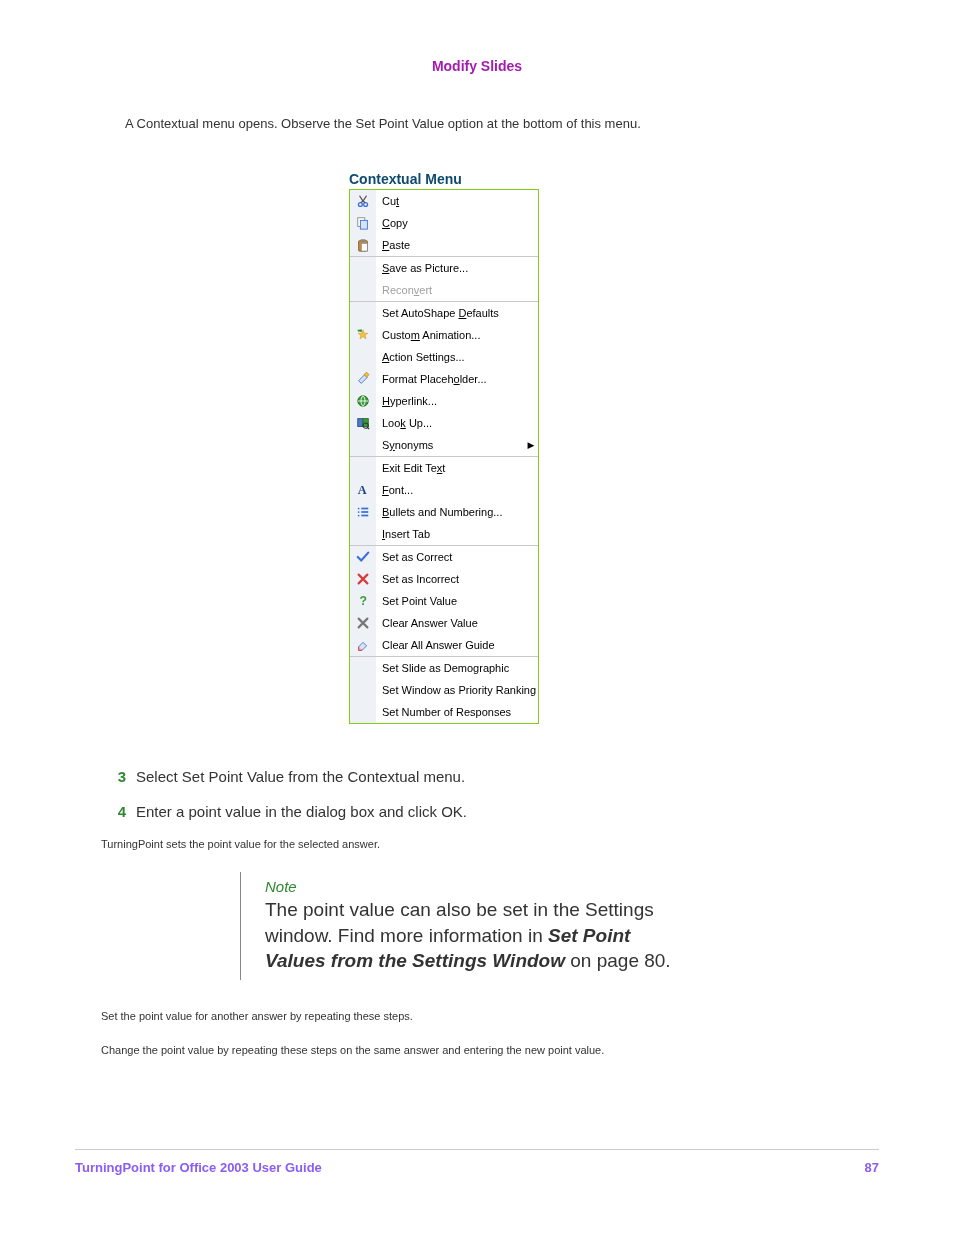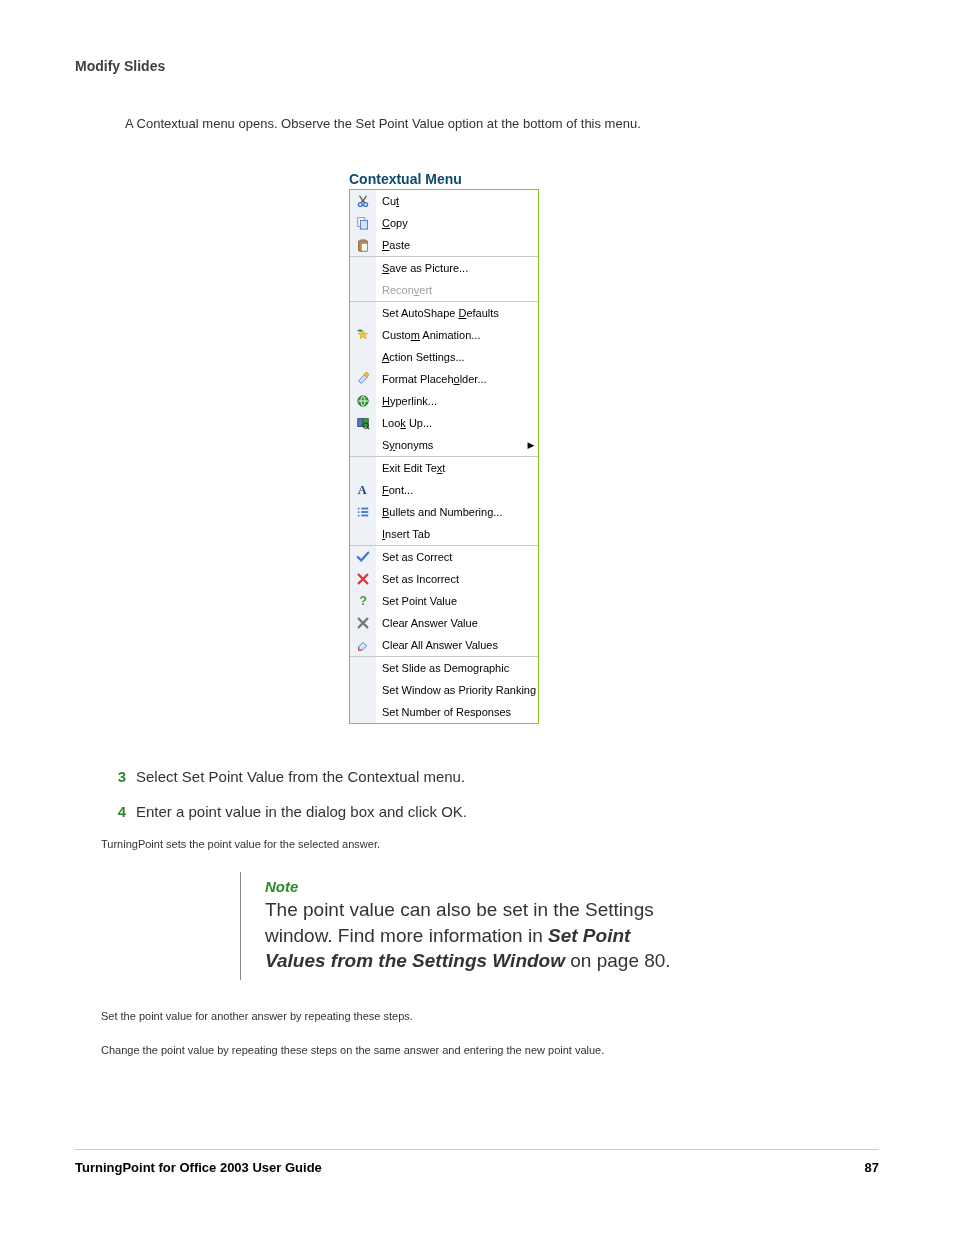--- a/index.html
+++ b/index.html
@@ -1,37 +1,37 @@
 <!DOCTYPE html>
 <html><head>
 <meta charset="utf-8">
 <style>
   html,body{margin:0;padding:0;font-family:"Segoe UI","Myriad Pro",Arial,sans-serif;color:#333;background:#fff}
   .page{width:954px;height:1235px;position:relative;box-sizing:border-box;padding:58px 75px 0 75px}
-  .header{color:#404040;font-weight:700;text-align:left;font-size:14px;margin-bottom:42px}
+  .header{color:#a21caf;font-weight:700;text-align:center;font-size:14px;margin-bottom:42px}
   .intro{font-size:13px;margin:0 0 40px 50px}
   .menu-title{color:#0c4a6e;font-weight:700;font-size:14px;margin-bottom:2px}
   .menu-block{margin-left:274px;width:190px}
   .ctxmenu{border:1px solid #84cc16;background:#fff;font-family:Tahoma,Arial,sans-serif;font-size:11px;color:#000}
   .ctx-group{border-top:1px solid #c8c8c8}
   .ctx-group:first-child{border-top:none}
   .ctx-item{display:flex;align-items:center;height:22px}
   .ctx-icon{width:26px;height:22px;display:flex;align-items:center;justify-content:center;background:#eef1f6;border-right:0;flex-shrink:0}
   .ctx-label{padding-left:6px;flex:1;white-space:nowrap}
   .ctx-arrow{width:14px;text-align:center;font-size:9px;color:#000}
   .disabled .ctx-label{color:#a0a0a0}
   u{text-decoration:underline}
   .step{display:flex;margin-left:27px;margin-bottom:18px;font-size:15px}
   .step-num{color:#2f8a2f;font-weight:700;width:24px;flex-shrink:0;text-align:right;margin-right:10px}
   .body-text{margin-left:26px;font-size:11px;margin-bottom:22px}
   .note-block{margin-left:165px;border-left:1px solid #888;padding:6px 0 6px 24px;max-width:420px;margin-bottom:30px;margin-top:10px}
-  .note-title{color:#2f8a2f;font-style:italic;font-weight:700;font-size:15px;margin-bottom:2px}
+  .note-title{color:#2f8a2f;font-style:italic;font-weight:400;font-size:15px;margin-bottom:2px}
   .note-body{font-size:19px;line-height:1.35}
   .note-body b{font-weight:700;font-style:italic}
-  .footer{position:absolute;left:75px;right:75px;bottom:60px;border-top:1px solid #ccc;padding-top:10px;display:flex;justify-content:space-between;color:#000000;font-size:13px;font-weight:700}
+  .footer{position:absolute;left:75px;right:75px;bottom:60px;border-top:1px solid #ccc;padding-top:10px;display:flex;justify-content:space-between;color:#8b5cf6;font-size:13px;font-weight:700}
   svg{display:block}
 </style>
 </head>
 <body>
 
 <div class="page">
   <div class="header">Modify Slides</div>
   <div class="intro">A Contextual menu opens. Observe the Set Point Value option at the bottom of this menu.</div>
 
   <div class="menu-block">
@@ -197,21 +197,21 @@
             </div>
             <div class="ctx-label">Clear Answer Value</div>
           </div>
           <div class="ctx-item">
             <div class="ctx-icon">
               <svg width="14" height="14" viewBox="0 0 16 16">
                 <path d="M3 10 L8 5 L12 9 L7 14 L3 14 Z" fill="#d6e4f5" stroke="#3b6fd6"></path>
                 <path d="M7 14 L3 14 L3 10" fill="#f5a6a6" stroke="#d83b3b"></path>
               </svg>
             </div>
-            <div class="ctx-label">Clear All Answer Values</div>
+            <div class="ctx-label">Clear All Answer Guide</div>
           </div>
         </div>
         <div class="ctx-group">
           <div class="ctx-item">
             <div class="ctx-icon"></div>
             <div class="ctx-label">Set Slide as Demographic</div>
           </div>
           <div class="ctx-item">
             <div class="ctx-icon"></div>
             <div class="ctx-label">Set Window as Priority Ranking</div>

